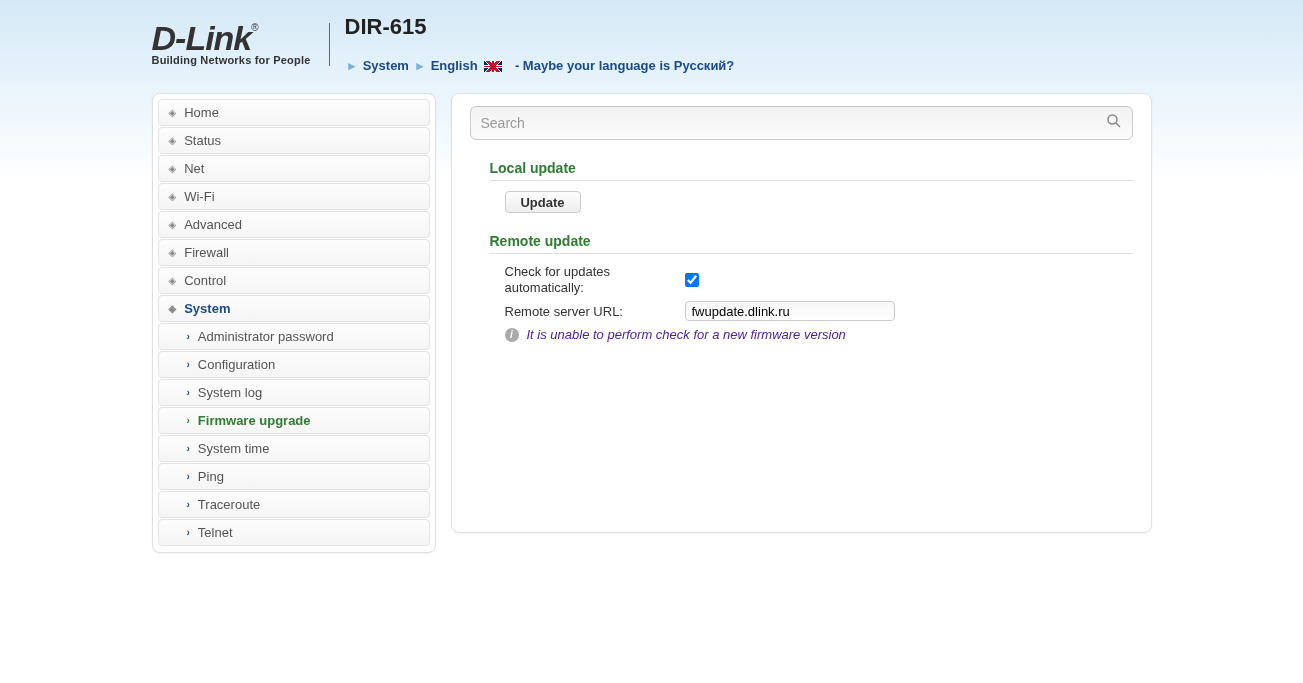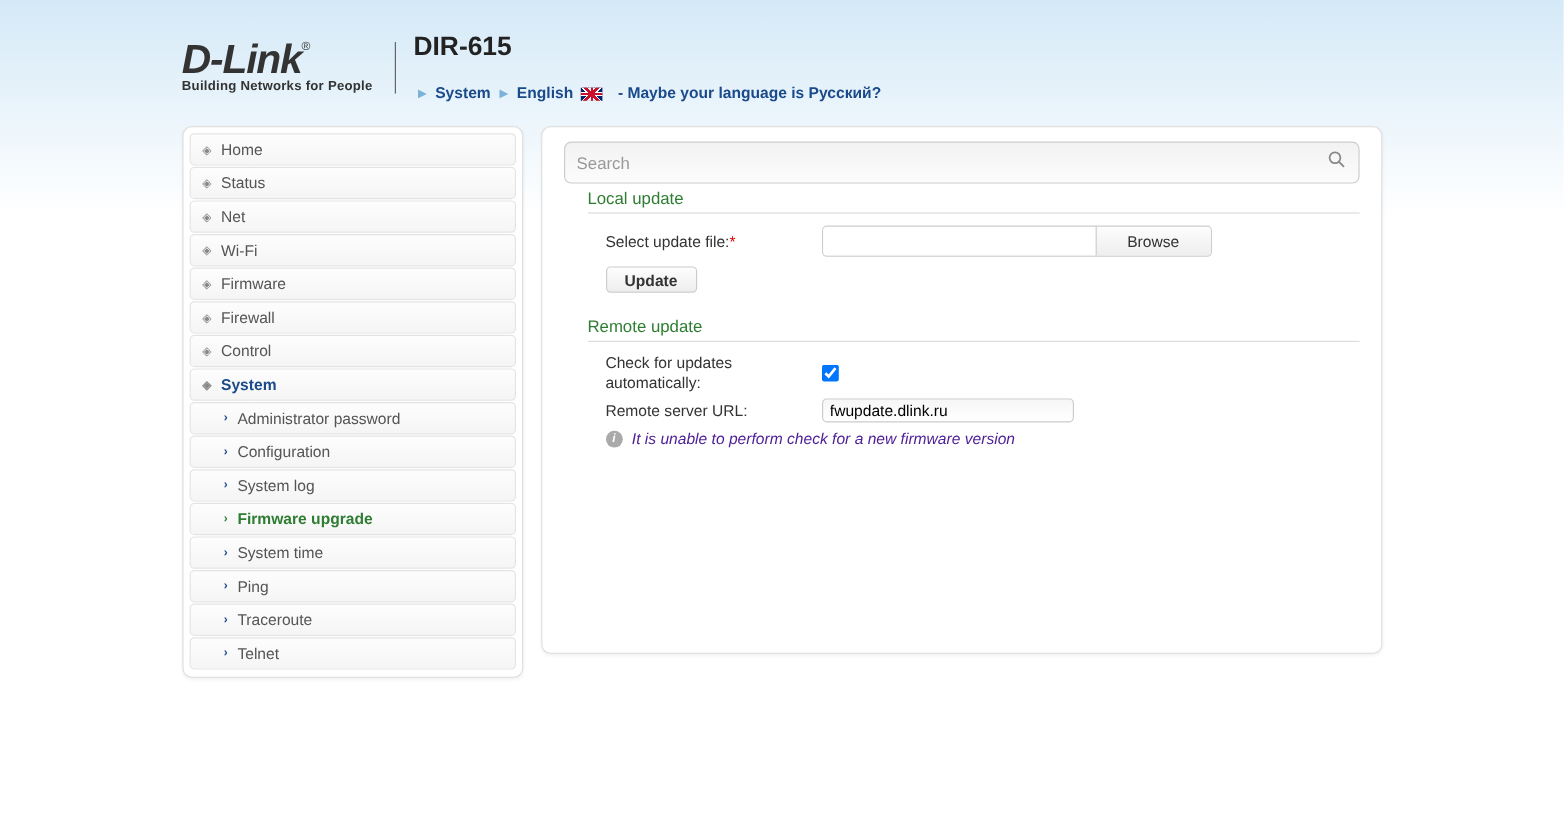--- a/index.html
+++ b/index.html
@@ -3,21 +3,21 @@
 <meta charset="utf-8">
 <style>
   * { box-sizing: border-box; margin: 0; padding: 0; }
   body {
     font-family: Arial, Helvetica, sans-serif;
     font-size: 13px;
     color: #333;
     background: linear-gradient(to bottom, #d4e9f7 0%, #ffffff 180px);
     min-height: 683px;
   }
-  .container { width: 1000px; margin: 0 auto; padding-top: 18px; }
+  .container { width: 1000px; margin: 0 auto; padding-top: 6px; }
   .header { display: flex; align-items: center; padding: 10px 0 20px 0; }
   .logo-block { padding-right: 18px; border-right: 1px solid #666; }
   .logo-main { font-size: 34px; font-weight: 900; font-style: italic; letter-spacing: -1px; line-height: 0.9; font-family: Arial Black, Arial, sans-serif; }
   .logo-reg { font-size: 10px; vertical-align: top; font-style: normal; font-weight: normal; }
   .logo-sub { font-size: 11px; font-weight: bold; letter-spacing: 0.2px; }
   .model-block { padding-left: 15px; }
   .model-emu { font-size: 11px; color: #6699bb; }
   .model-name { font-size: 22px; font-weight: bold; color: #222; margin-top: -2px; margin-bottom: 16px; }
   .crumb { font-size: 13px; color: #1a4a8a; font-weight: bold; margin-top: 18px; }
   .crumb a { color: #1a4a8a; text-decoration: none; font-weight: bold; }
@@ -63,32 +63,32 @@
 
   .main {
     flex: 1; background: #fff; border: 1px solid #e0e0e0; border-radius: 8px;
     padding: 12px 18px 30px 18px; box-shadow: 0 1px 3px rgba(0,0,0,0.05);
     min-height: 440px;
   }
   .searchbox {
     display: flex; align-items: center;
     border: 1px solid #ccc; border-radius: 6px;
     background: linear-gradient(#f2f2f2, #fcfcfc);
-    padding: 6px 10px; margin-bottom: 4px; gap: 47px;
+    padding: 6px 10px; margin-bottom: 20px; gap: 47px;
   }
   .searchbox input {
     flex: 1; border: none; outline: none; background: transparent;
     font-size: 14px; color: #555;
   }
   .searchbox input::placeholder { color: #999; }
   .searchbox .sicon { color: #888; font-size: 16px; }
   .page-title { font-size: 18px; color: #1a4a8a; font-weight: bold; margin-bottom: 25px; margin-left: 6px; }
   .page-title .sep { font-weight: normal; margin: 0 4px; }
   .section-title {
-    font-size: 14px; color: #2e7d32; font-weight: normal;
+    font-size: 14px; color: #2e7d32; font-weight: bold;
     border-bottom: 1px solid #ddd; padding-bottom: 4px; margin: 0 0 10px 20px;
   }
   .form-row { display: flex; align-items: center; margin: 6px 0 6px 35px; }
   .form-label { width: 180px; color: #333; font-size: 13px; }
   .req { color: #d00; }
   .file-combo {
     display: flex; width: 325px; height: 26px; border: 1px solid #ccc; border-radius: 4px; overflow: hidden;
   }
   .file-combo .fname { flex: 1; background: #fff; }
   .file-combo .browse {
@@ -152,21 +152,21 @@
       <div class="nav-item">
           <span class="chev">◈</span>
           <span>Net</span>
         </div>
       <div class="nav-item">
           <span class="chev">◈</span>
           <span>Wi-Fi</span>
         </div>
       <div class="nav-item">
           <span class="chev">◈</span>
-          <span>Firmware</span>
+          <span>Advanced</span>
         </div>
       <div class="nav-item">
           <span class="chev">◈</span>
           <span>Firewall</span>
         </div>
       <div class="nav-item">
           <span class="chev">◈</span>
           <span>Control</span>
         </div>
       <div class="nav-item active">
@@ -214,27 +214,20 @@
         <span class="sicon">
           <svg width="16" height="16" viewBox="0 0 16 16">
               <circle cx="6.5" cy="6.5" r="4.5" fill="none" stroke="#888" stroke-width="1.5"></circle>
               <line x1="10" y1="10" x2="14" y2="14" stroke="#888" stroke-width="1.5"></line>
             </svg>
         </span>
       </div>
 
 
       <div class="section-title">Local update</div>
-      <div class="form-row">
-        <div class="form-label"><span>Select update file:</span><span class="req">*</span></div>
-        <div class="file-combo">
-          <div class="fname"></div>
-          <div class="browse">Browse</div>
-        </div>
-      </div>
       <div class="btn-row">
         <div class="btn">Update</div>
       </div>
 
       <div class="section-title">Remote update</div>
       <div class="form-row">
         <div class="form-label" style="line-height:1.2">Check for updates automatically:</div>
         <input type="checkbox" class="checkbox" checked="" style="">
       </div>
       <div class="form-row">

